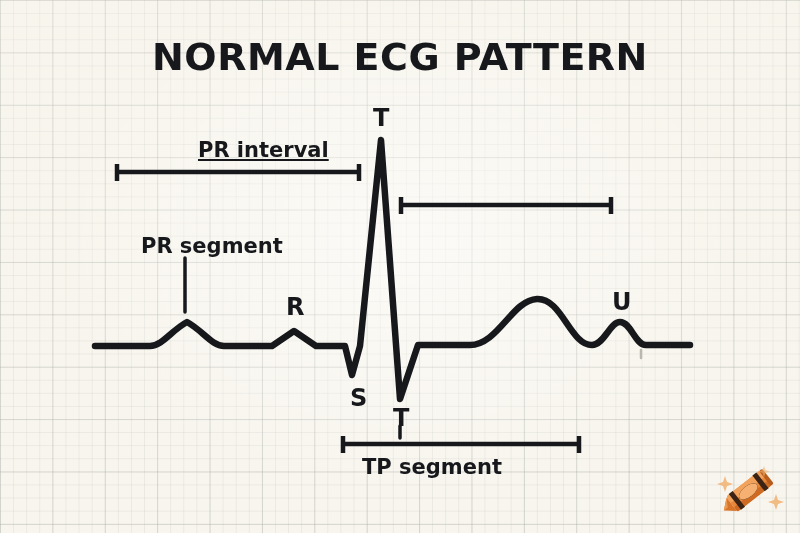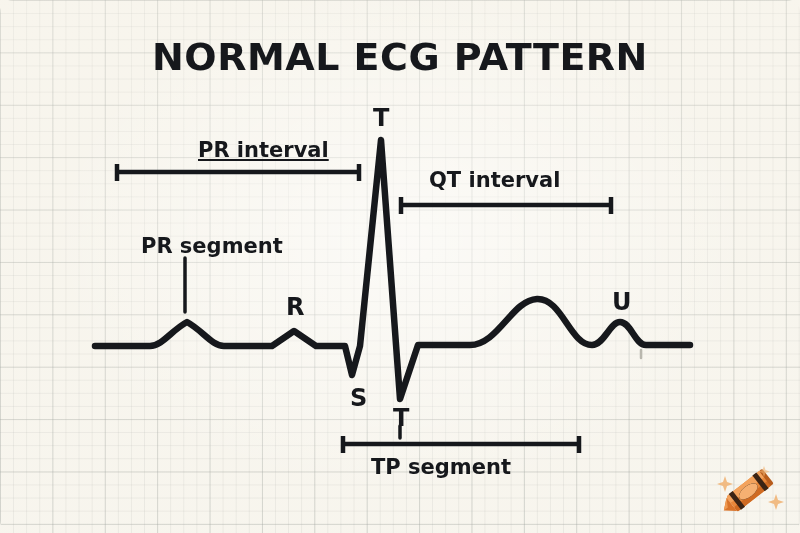--- a/index.html
+++ b/index.html
@@ -23,21 +23,20 @@
       linear-gradient(to right, rgba(150,155,150,0.16) 1px, transparent 1px),
       linear-gradient(to bottom, rgba(150,155,150,0.16) 1px, transparent 1px),
       linear-gradient(to right, rgba(140,148,142,0.30) 1px, transparent 1px),
       linear-gradient(to bottom, rgba(140,148,142,0.30) 1px, transparent 1px);
     background-size:
       13.1px 13.1px,
       13.1px 13.1px,
       52.4px 52.4px,
       52.4px 52.4px;
     background-position: 0 1px, 1px 0, 0 3px, 3px 0;
-    border-radius: 13px;
   }
 
   
   #paper-tint {
     position: absolute;
     inset: 0;
     pointer-events: none;
     background:
       radial-gradient(ellipse at 50% 45%, rgba(255,255,255,0.55) 0%, rgba(255,255,255,0) 62%),
       linear-gradient(to bottom, rgba(247,243,233,0.35), rgba(244,240,230,0.15));
@@ -76,21 +75,21 @@
   .lbl-wave {
     font-size: 24px;
     font-weight: bold;
   }
 
   
   #pr-interval-label { left: 198px; top: 138px; text-decoration: underline; }
   #qt-interval-label { left: 429px; top: 168px; }
   #pr-segment-label  { left: 118px; top: 234px; margin-left: 23px; }
   #st-segment-label  { left: 466px; top: 254px; }
-  #tp-segment-label  { left: 371px; top: 455px; }
+  #tp-segment-label  { left: 362px; top: 455px; }
 
   #label-t-top    { left: 373px; top: 104px; }
   #label-r        { left: 286px; top: 293px; }
   #label-s        { left: 350px; top: 384px; }
   #label-t-bottom { left: 393px; top: 404px; }
   #label-u        { left: 612px; top: 288px; }
 
   #crayon-icon {
     position: absolute;
     left: 712px;
@@ -150,21 +149,20 @@
 
     <line x1="185" y1="258" x2="185" y2="312" stroke="#16181c" stroke-width="3.5" stroke-linecap="round"></line>
 
     <line x1="400" y1="426" x2="400" y2="438" stroke="#16181c" stroke-width="3.5" stroke-linecap="round"></line>
 
     <line x1="641" y1="350" x2="641" y2="358" stroke="#b9b7ae" stroke-width="2.5" stroke-linecap="round"></line>
   </svg>
 
   <div class="lbl lbl-seg" id="pr-interval-label">PR interval</div>
 
-  <div class="lbl lbl-seg" id="qt-interval-label">QT interval</div>
 
   <div class="lbl lbl-seg" id="pr-segment-label">PR segment</div>
 
 
   <div class="lbl lbl-seg" id="tp-segment-label">TP segment</div>
 
   <div class="lbl lbl-wave" id="label-t-top">T</div>
 
   <div class="lbl lbl-wave" id="label-r">R</div>
 

